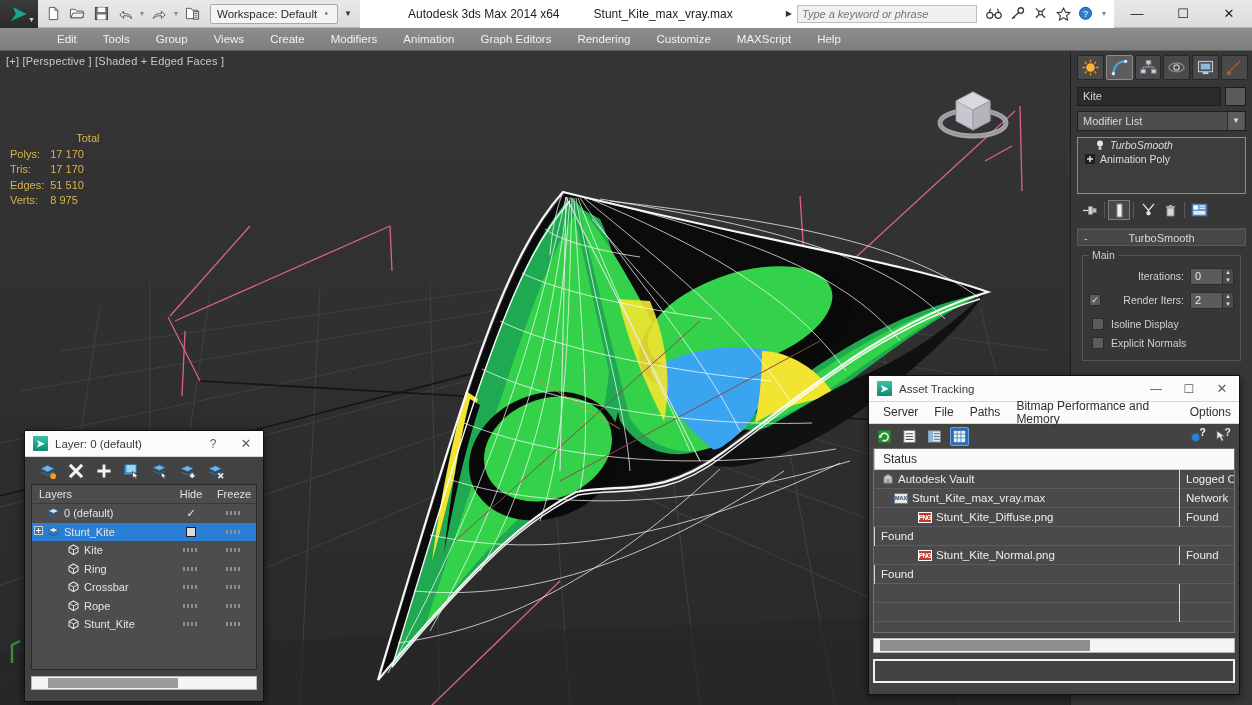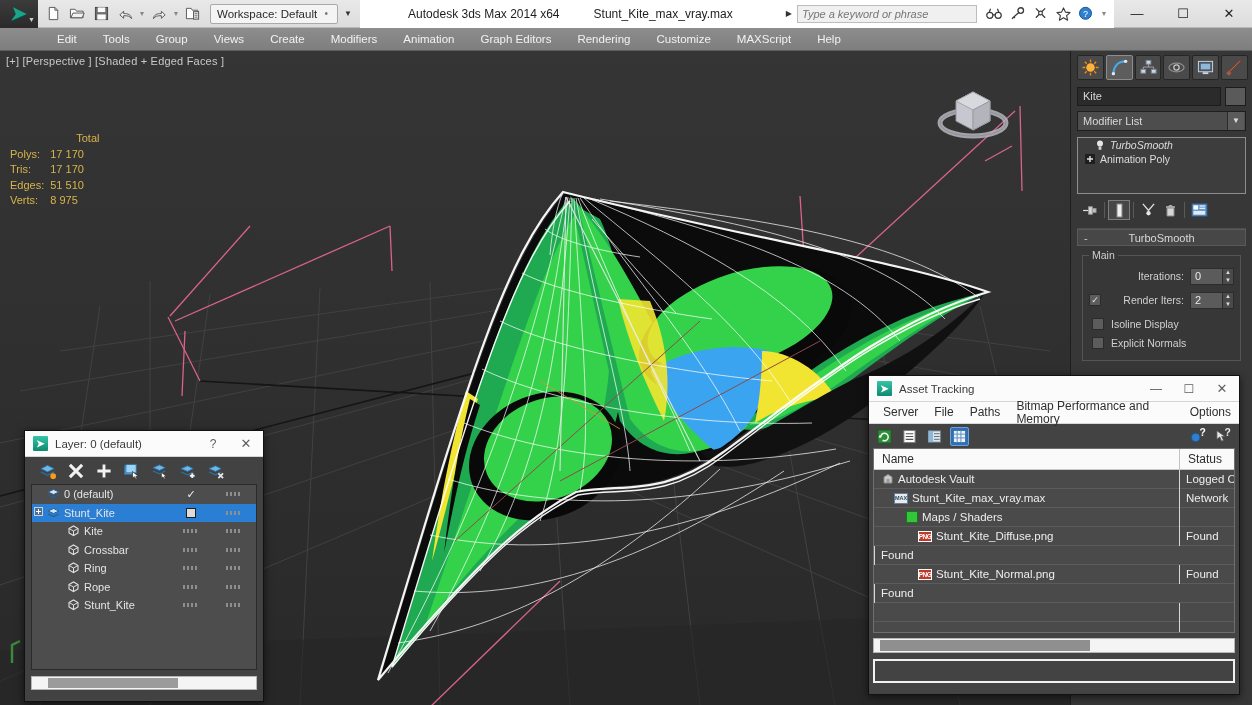--- a/index.html
+++ b/index.html
@@ -704,20 +704,25 @@
       </div>
       <div class="ltb">
         <svg width="18" height="16" viewBox="0 0 19 17">
             <path d="M2 6 L9 3 L15 6 L9 9 Z" fill="#6fb7e8" stroke="#2f6f9e"></path>
             <path d="M2 9.5 L9 12.5 L15 9.5" fill="none" stroke="#2f6f9e" stroke-width="1.3"></path>
             <path d="M12 11 L17 16 M17 11 L12 16" stroke="#e8e8e8" stroke-width="1.8"></path>
           </svg>
       </div>
     </div>
     <div class="lay-body">
+      <div class="lay-hdr">
+        <span class="c1">Layers</span>
+        <span class="c2">Hide</span>
+        <span class="c3">Freeze</span>
+      </div>
       <div id="layer-rows">
           <div class="lrow">
             <span style="width:0px"></span>
             <span class="expander"></span>
             <span class="licon">
               <svg width="13" height="12" viewBox="0 0 13 12">
                 <path d="M1 4 L6.5 1.5 L12 4 L6.5 6.5 Z" fill="#cfe6f7" stroke="#2a5f8f"></path>
                 <path d="M1 7 L6.5 9.5 L12 7" fill="none" stroke="#2a5f8f" stroke-width="1.2"></path>
               </svg>
             </span>
@@ -768,38 +773,38 @@
           </div>
           <div class="lrow">
             <span style="width:20px"></span>
             <span class="expander"></span>
             <span class="licon">
               <svg width="13" height="12" viewBox="0 0 13 12">
                 <path d="M2 3.5 L6.5 1 L11 3.5 L11 8 L6.5 10.5 L2 8 Z" fill="none" stroke="#e0e0e0" stroke-width="1.1"></path>
                 <path d="M2 3.5 L6.5 6 L11 3.5 M6.5 6 v4.5" fill="none" stroke="#e0e0e0" stroke-width="1"></path>
               </svg>
             </span>
-            <span class="lname">Crossbar</span>
+            <span class="lname">Ring</span>
             <span class="lc2">
               <span class="dashbox"></span>
             </span>
             <span class="lc3">
               <span class="dashbox"></span>
             </span>
           </div>
           <div class="lrow">
             <span style="width:20px"></span>
             <span class="expander"></span>
             <span class="licon">
               <svg width="13" height="12" viewBox="0 0 13 12">
                 <path d="M2 3.5 L6.5 1 L11 3.5 L11 8 L6.5 10.5 L2 8 Z" fill="none" stroke="#e0e0e0" stroke-width="1.1"></path>
                 <path d="M2 3.5 L6.5 6 L11 3.5 M6.5 6 v4.5" fill="none" stroke="#e0e0e0" stroke-width="1"></path>
               </svg>
             </span>
-            <span class="lname">Ring</span>
+            <span class="lname">Crossbar</span>
             <span class="lc2">
               <span class="dashbox"></span>
             </span>
             <span class="lc3">
               <span class="dashbox"></span>
             </span>
           </div>
           <div class="lrow">
             <span style="width:20px"></span>
             <span class="expander"></span>
@@ -898,21 +903,20 @@
       </div>
       <div class="atb">
         <svg width="17" height="16" viewBox="0 0 18 17">
             <path d="M2 3 L2 12 L5 9.5 L7 14 L9 13 L7 9 L10.5 9 Z" fill="#e8e8e8" stroke="#555" stroke-width=".8"></path>
             <text x="10" y="9" font-size="11" fill="#e4e4e4" font-family="Liberation Sans" font-weight="bold">?</text>
           </svg>
       </div>
     </div>
     <div class="at-list">
       <div class="at-hdr">
-        <span class="h1">Name</span>
         <span class="hsep"></span>
         <span class="h2">Status</span>
       </div>
       <div id="at-rows">
           <div class="atrow">
             <span class="n" style="padding-left:8px">
               <span class="vaulticon">
                 <svg width="12" height="12" viewBox="0 0 12 12">
                   <path d="M2 4 L6 1.5 L10 4 L10 10 L2 10 Z" fill="#c9c9c9" stroke="#8a8a8a"></path>
                   <rect x="4.5" y="6" width="3" height="4" fill="#9a9a9a"></rect>
@@ -925,28 +929,20 @@
           </div>
           <div class="atrow">
             <span class="n" style="padding-left:20px">
               <span class="maxicon">MAX</span>
               <span>Stunt_Kite_max_vray.max</span>
             </span>
             <span class="vsep"></span>
             <span class="s">Network</span>
           </div>
           <div class="atrow">
-            <span class="n" style="padding-left:32px">
-              <span class="mapsicon"></span>
-              <span>Maps / Shaders</span>
-            </span>
-            <span class="vsep"></span>
-            <span class="s"></span>
-          </div>
-          <div class="atrow">
             <span class="n" style="padding-left:44px">
               <span class="ficon">PNG</span>
               <span>Stunt_Kite_Diffuse.png</span>
             </span>
             <span class="vsep"></span>
             <span class="s">Found</span>
           </div>
           <div class="atrow">
             <span class="vsep"></span>
             <span class="s">Found</span>

